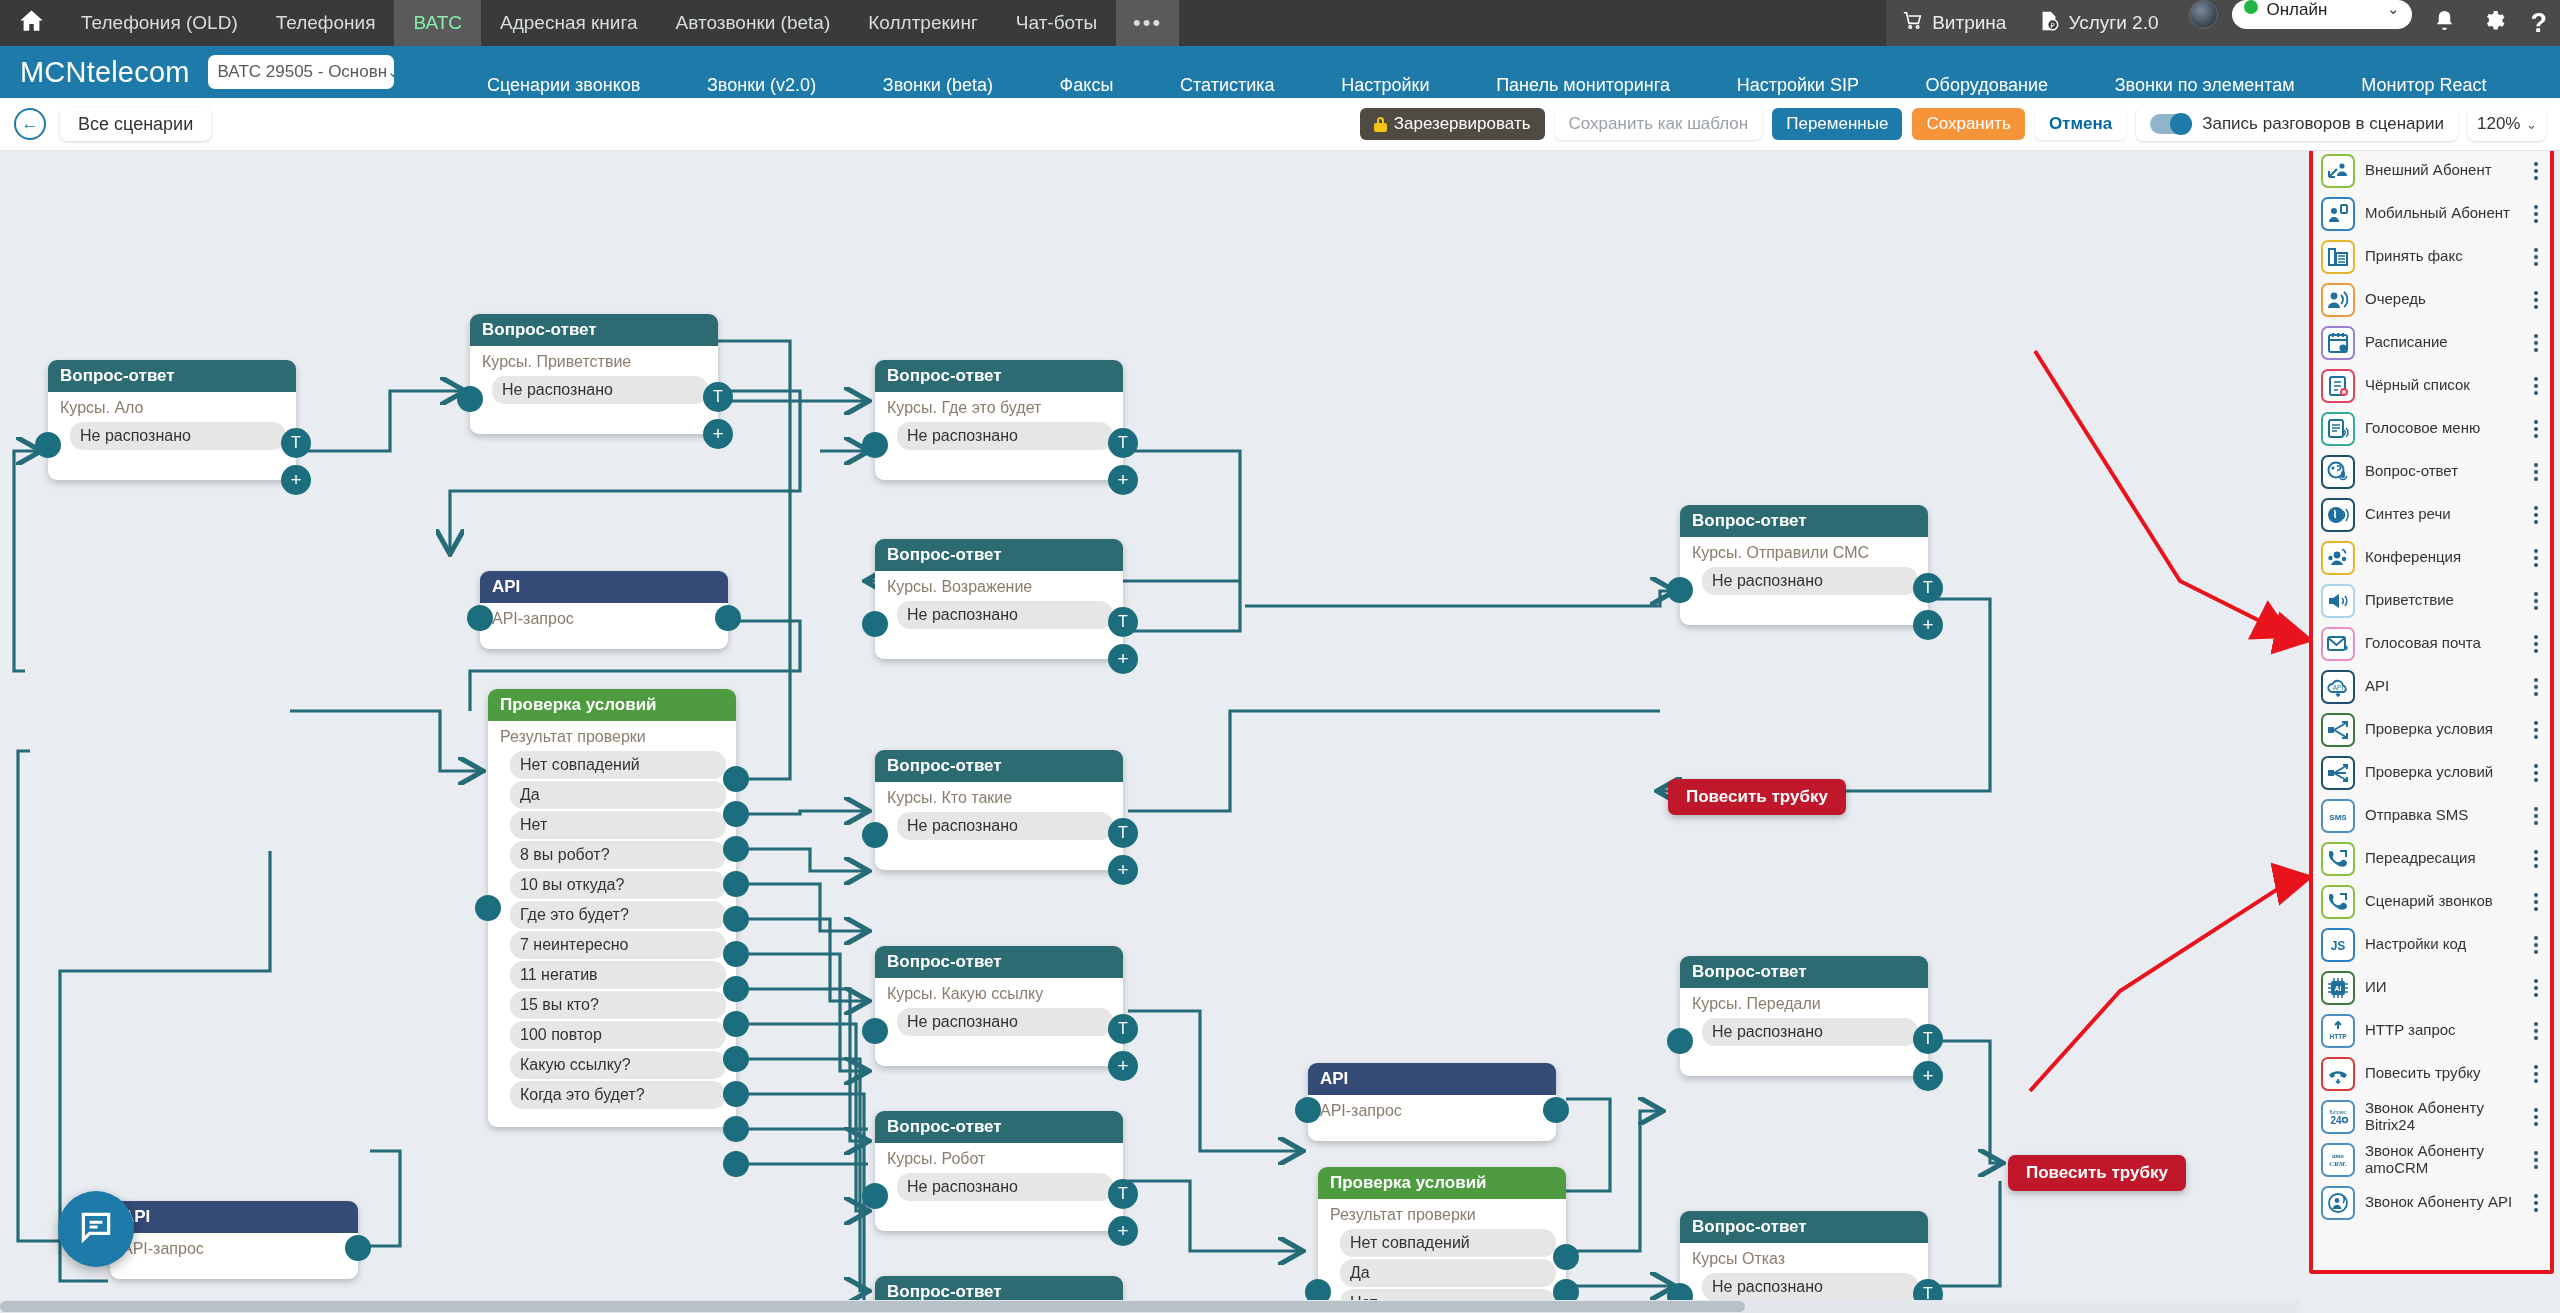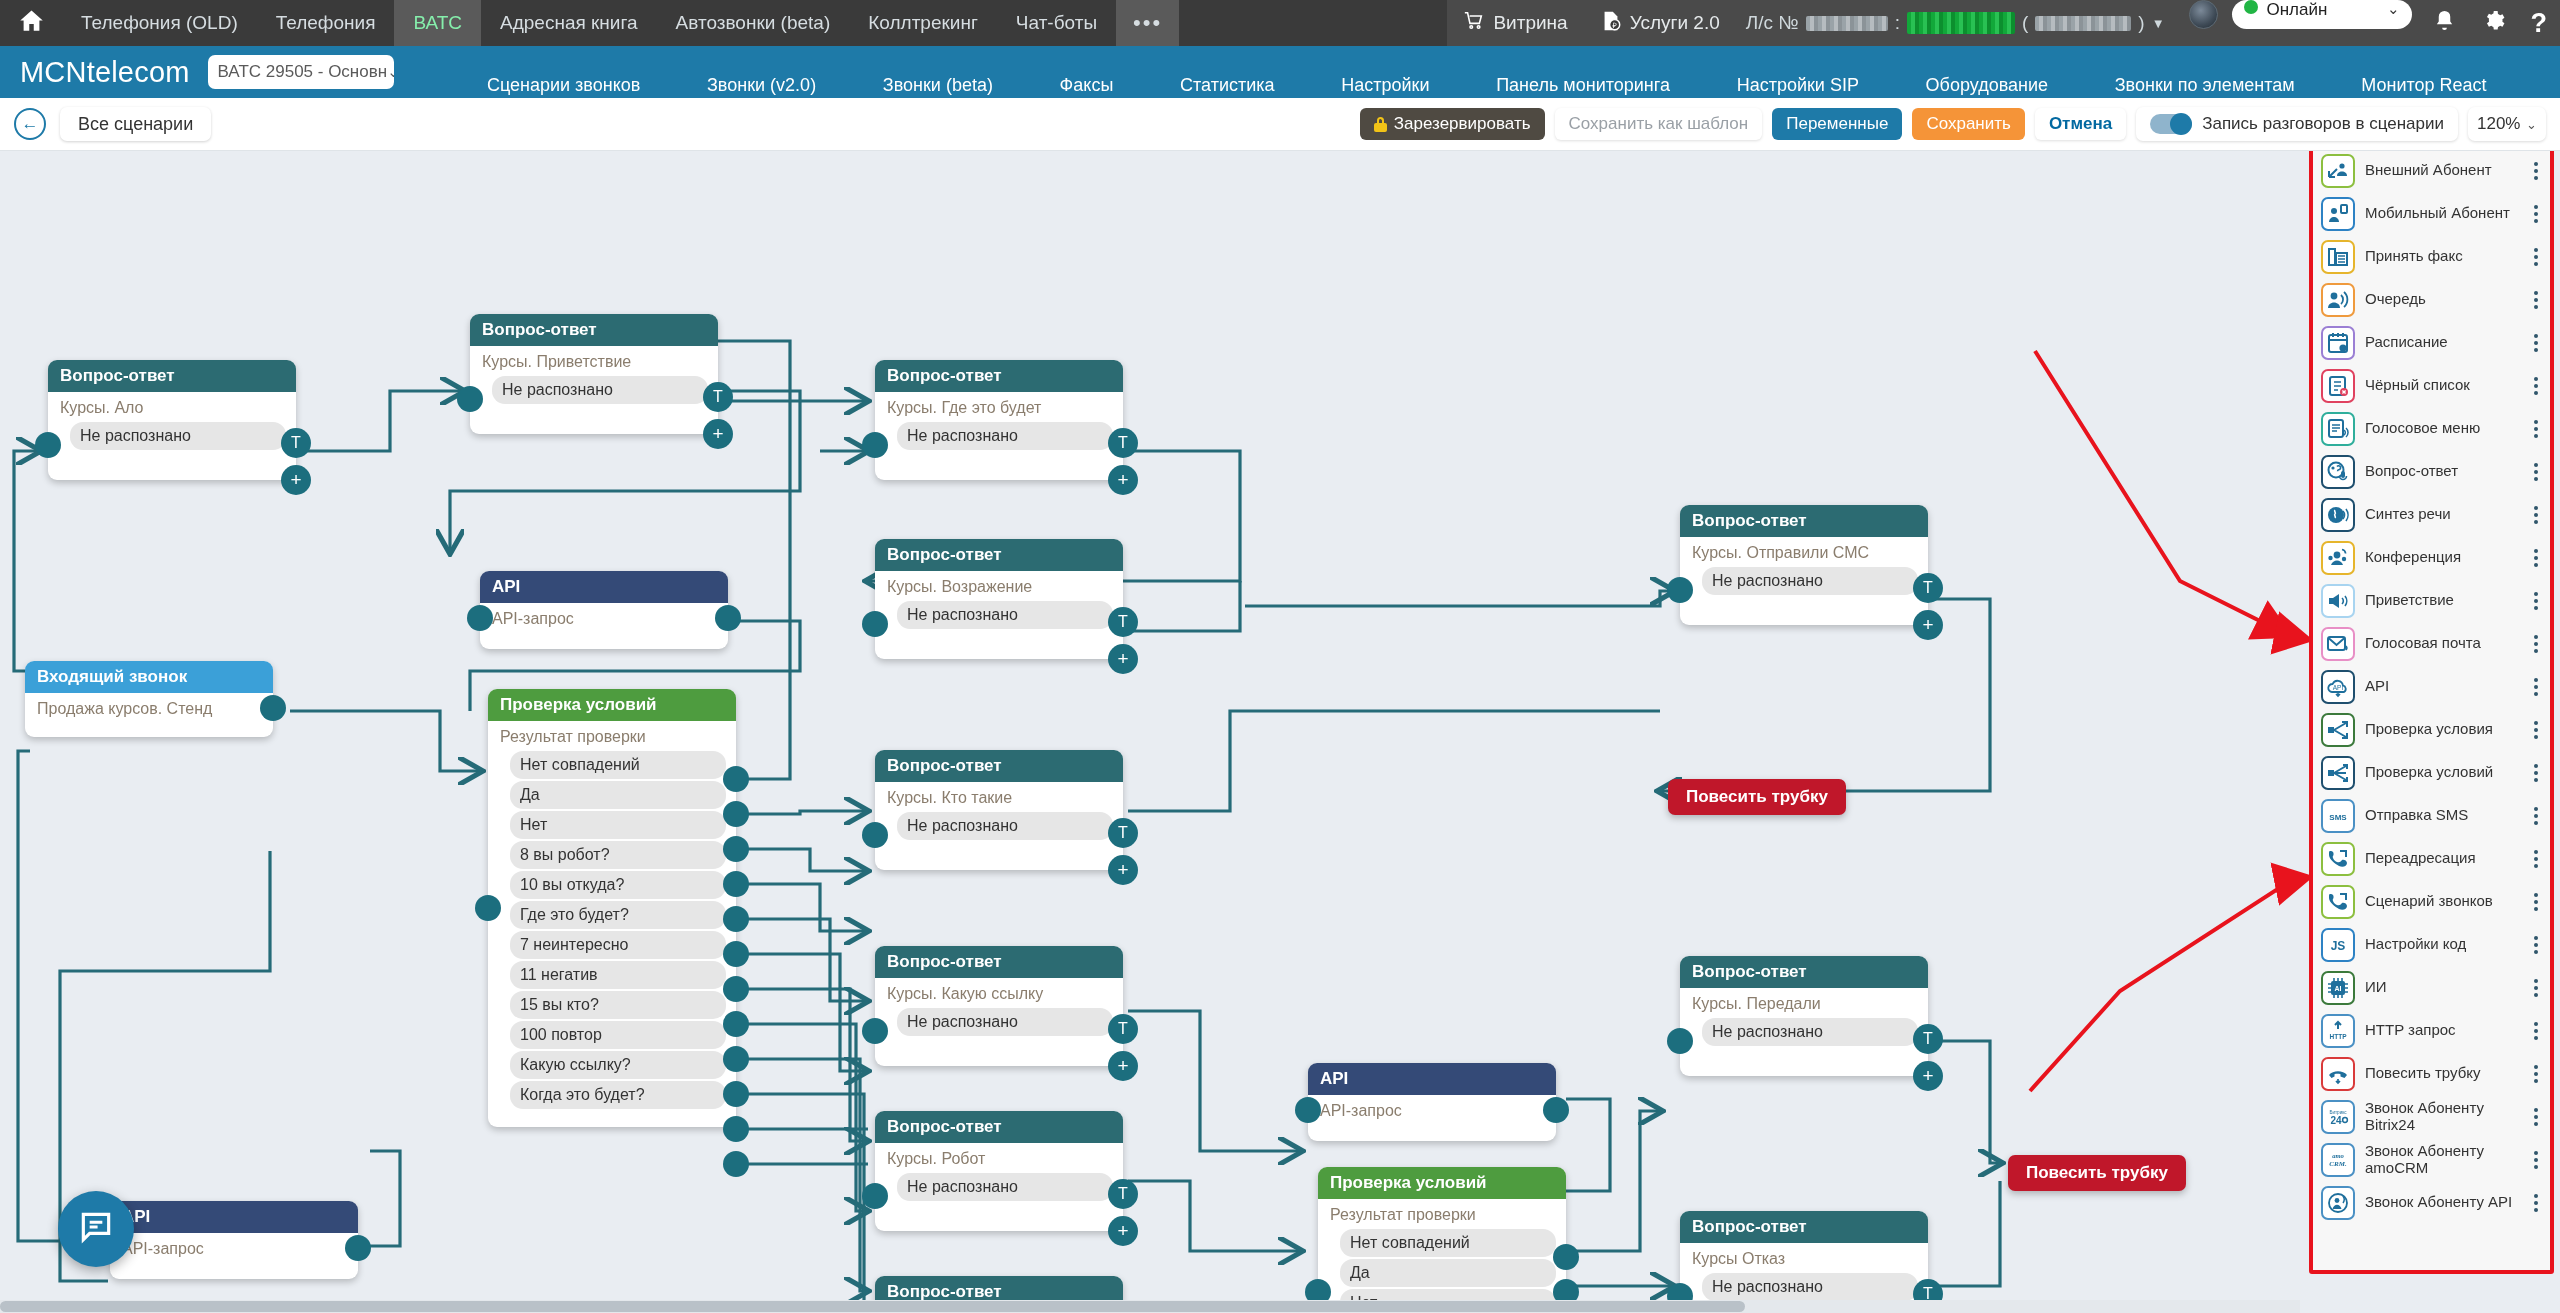--- a/index.html
+++ b/index.html
@@ -203,30 +203,20 @@
     <div class="ritem">
       <span>
         <svg viewBox="0 0 24 24">
             <path d="M5 2h9l5 5v15H5z" fill="#fff"></path>
             <circle cx="16" cy="16" r="5.5" fill="#3a3a3a" stroke="#fff" stroke-width="1.6"></circle>
             <text x="16" y="19.5" font-size="8" fill="#fff" text-anchor="middle">₽</text>
           </svg>
       </span>
       <span>Услуги 2.0</span>
     </div>
-    <div class="acct">
-      <span>Л/с №</span>
-      <span class="redact" style="width:82px"></span>
-      <span>:</span>
-      <span class="redact green" style="width:108px;height:22px"></span>
-      <span>(</span>
-      <span class="redact" style="width:96px"></span>
-      <span>)</span>
-      <span style="font-size:13px">▼</span>
-    </div>
     <div class="avatar"></div>
     <div class="status-pill">
       <span class="status-dot"></span>
       <span>Онлайн</span>
       <span class="chev">⌄</span>
     </div>
     <div class="icon-btn">
       <span>
         <svg viewBox="0 0 24 24">
             <path d="M12 2a6 6 0 0 0-6 6v5l-2 3h16l-2-3V8a6 6 0 0 0-6-6m0 20a2.5 2.5 0 0 0 2.5-2.5h-5A2.5 2.5 0 0 0 12 22"></path>
@@ -423,26 +413,20 @@
   </div>
 
   <div class="node" style="left:480px;top:420px;width:248px">
     <div class="hdr h-api">API</div>
     <div class="sub">API-запрос</div>
     <div class="body-pad" style="padding-bottom:16px"></div>
     <div class="port" style="left:-13px;top:34px"></div>
     <div class="port" style="right:-13px;top:34px"></div>
   </div>
 
-  <div class="node" style="left:25px;top:510px;width:248px">
-    <div class="hdr h-in">Входящий звонок</div>
-    <div class="sub">Продажа курсов. Стенд</div>
-    <div class="body-pad" style="padding-bottom:14px"></div>
-    <div class="port" style="right:-13px;top:34px"></div>
-  </div>
 
   <div class="node cond-list" style="left:488px;top:538px;width:248px">
     <div class="hdr h-cond">Проверка условий</div>
     <div class="sub">Результат проверки</div>
     <div class="pill">Нет совпадений</div>
     <div class="pill">Да</div>
     <div class="pill">Нет</div>
     <div class="pill">8 вы робот?</div>
     <div class="pill">10 вы откуда?</div>
     <div class="pill">Где это будет?</div>

